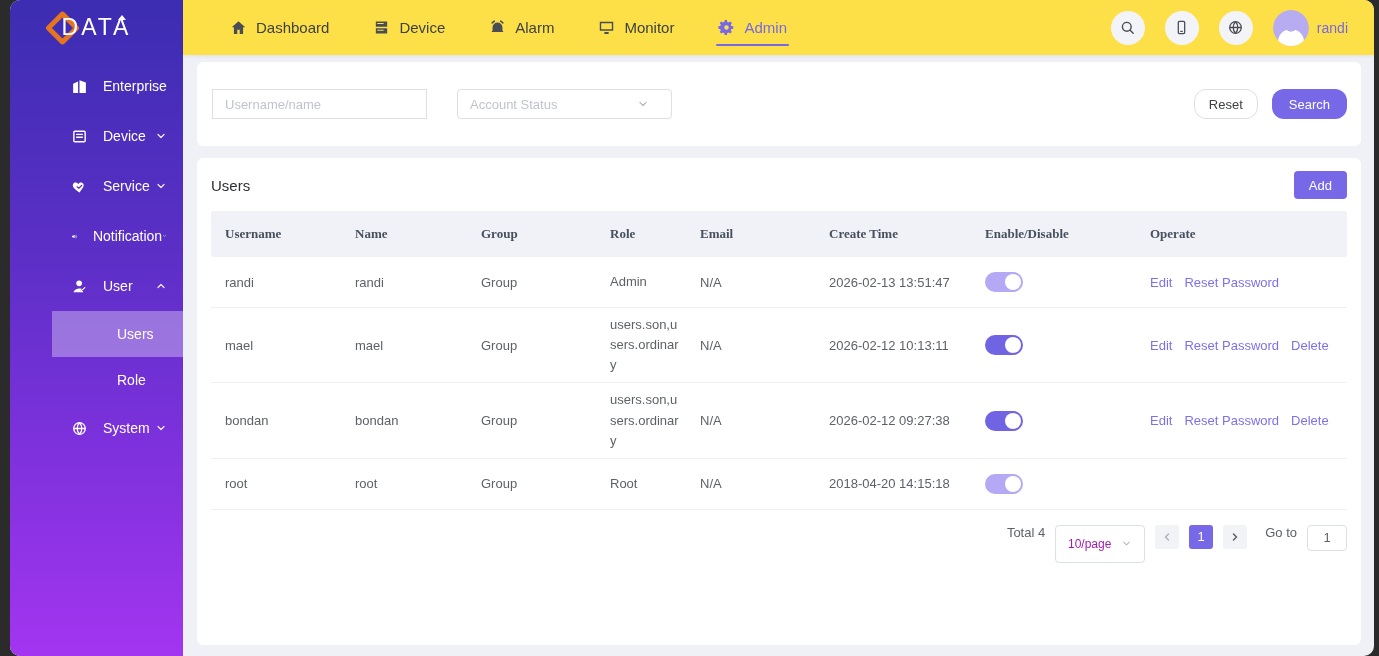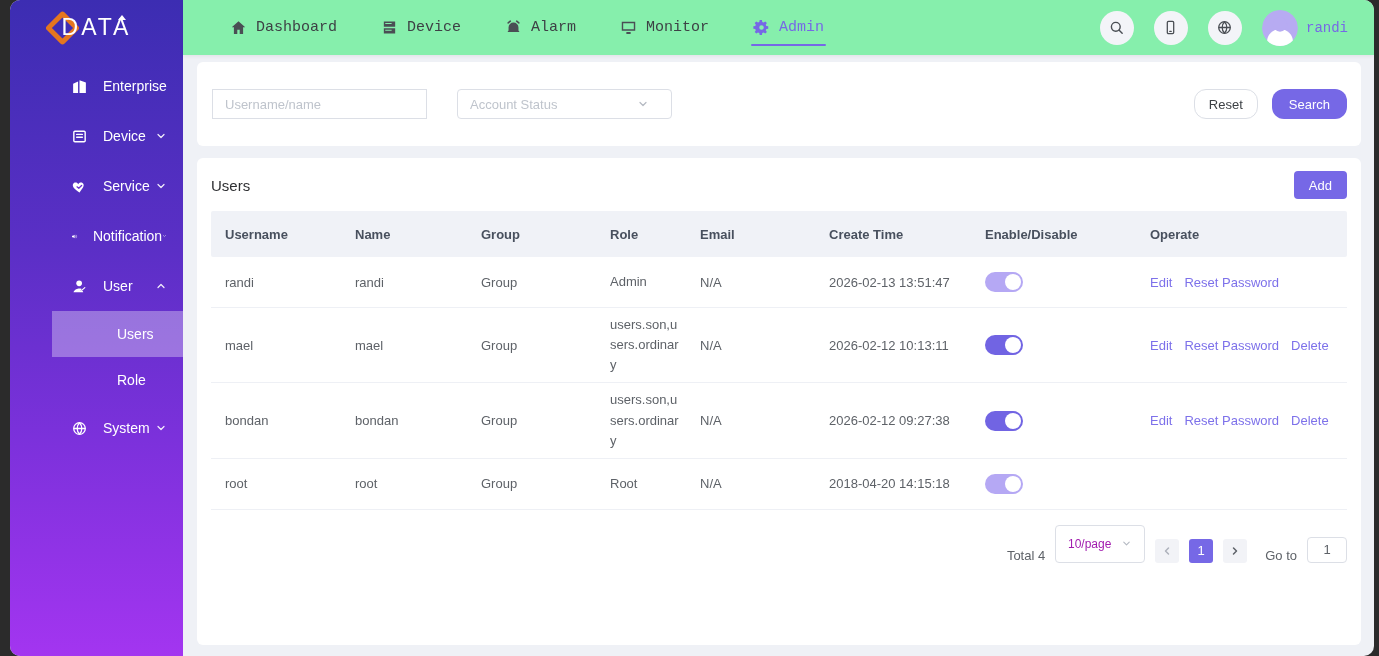--- a/index.html
+++ b/index.html
@@ -37,22 +37,22 @@
   .menu-item .micon { width:17px; height:17px; margin-right:15px; display:flex; color:#fff; }
   .menu-item .micon svg { width:100%; height:100%; }
   .menu-item .mlabel { flex:1; }
   .chev { width:12px; height:12px; color:rgba(255,255,255,.92); display:flex; }
   .chev svg { width:100%; height:100%; }
   .submenu-item { height:46px; display:flex; align-items:center; padding-left:65px; font-size:14px; cursor:pointer; }
   .submenu-item.active { background:rgba(255,255,255,.33); }
   
   .main { flex:1; display:flex; flex-direction:column; min-width:0; }
   .topnav {
-    height:55px; background:#86efac; display:flex; align-items:center;
-    padding:0 26px 0 47px; box-shadow:0 1px 4px rgba(0,0,0,.07); position:relative; z-index:2;font-family:Liberation Mono, monospace;
+    height:55px; background:#fde047; display:flex; align-items:center;
+    padding:0 26px 0 47px; box-shadow:0 1px 4px rgba(0,0,0,.07); position:relative; z-index:2;
   }
   .tabs { display:flex; height:100%; align-items:center; }
   .tab { display:flex; gap:9px; align-items:center; color:#3d4145; font-size:15px; cursor:pointer; position:relative; height:100%; margin-right:44px; }
   .tab .ticon { width:17px; height:17px; display:flex; color:#4a4e54; }
   .tab .ticon svg { width:100%; height:100%; }
   .tab.active, .tab.active .ticon { color:#7668e6; }
   .tab.active::after { content:''; position:absolute; left:-2px; right:-2px; bottom:9px; height:2px; background:#7668e6; border-radius:1px; }
   .nav-actions { margin-left:auto; display:flex; align-items:center; gap:20px; }
   .circle-btn { width:34px; height:34px; border-radius:50%; background:#f3f4f8; border:none; display:flex; align-items:center; justify-content:center; color:#4a4e54; cursor:pointer; }
   .circle-btn svg { width:17px; height:17px; }
@@ -69,30 +69,30 @@
   .spacer { flex:1; }
   .btn { height:30px; border-radius:12px; font-size:13px; cursor:pointer; font-family:inherit; }
   .btn-reset { padding:0 14px; background:#fff; border:1px solid #dcdfe6; color:#3d4145; margin-right:14px; }
   .btn-search { padding:0 17px; background:#7668e6; border:none; color:#fff; }
   .table-card { background:#fff; border-radius:6px; margin-top:12px; height:487px; padding:0 14px; display:flex; flex-direction:column; }
   .panel-head { display:flex; align-items:center; justify-content:space-between; padding:13px 0 12px; }
   .panel-title { font-size:15px; color:#2f3033; font-weight:500; }
   .btn-add { height:28px; padding:0 15px; background:#7668e6; border:none; color:#fff; border-radius:4px; font-size:13px; cursor:pointer; font-family:inherit; }
   .thead, .trow { display:grid; grid-template-columns:130px 126px 129px 90px 129px 156px 165px 1fr; align-items:center; }
   .thead { background:#f0f2f7; min-height:46px; border-radius:2px; }
-  .th { padding-left:14px; font-size:13px; font-weight:700; color:#48505e; }
+  .th { padding-left:14px; font-size:13px; font-weight:700; color:#48505e;font-family:Liberation Serif, serif; }
   .trow { border-bottom:1px solid #eef0f5; min-height:51px; padding:7px 0; }
   .td { padding-left:14px; font-size:13px; color:#5e6268; }
   .td.role { word-break:break-all; line-height:1.55; padding-right:4px; }
   .toggle { width:38px; height:20px; border-radius:10px; background:#7164e3; position:relative; cursor:pointer; margin-left:14px; }
   .toggle.muted { background:#b5a8f4; }
   .toggle .knob { position:absolute; right:2px; top:2px; width:16px; height:16px; border-radius:50%; background:#fff; }
   .td.ops { display:flex; gap:12px; white-space:nowrap; }
   .td.ops a { color:#7d71ea; font-size:13px; text-decoration:none; cursor:pointer; }
-  .pagination { display:flex; align-items:flex-end; justify-content:flex-end; gap:10px; margin-top:15px; font-size:13px; color:#5e6268; }
+  .pagination { display:flex; align-items:flex-start; justify-content:flex-end; gap:10px; margin-top:15px; font-size:13px; color:#5e6268; }
   .pg-select { width:90px; height:38px; border:1px solid #dcdfe6; border-radius:4px; display:flex; align-items:center; justify-content:center; gap:10px; font-size:12px; color:#a21caf; background:#fff; cursor:pointer; }
   .pg-select .chevgray { width:11px; height:11px; color:#b4b9c2; display:flex; }
   .pg-btn { width:24px; height:24px; border-radius:3px; background:#f2f3f7; border:none; display:flex; align-items:center; justify-content:center; color:#aeb2bb; cursor:pointer; }
   .pg-btn.next { color:#5e6268; }
   .pg-btn svg { width:12px; height:12px; }
   .pg-cur { width:24px; height:24px; border-radius:3px; background:#7668e6; color:#fff; display:flex; align-items:center; justify-content:center; font-size:13px; cursor:pointer; }
   .goto-label { margin-left:8px; }
   .goto-input { width:40px; height:26px; border:1px solid #dcdfe6; border-radius:4px; text-align:center; font-size:13px; color:#5e6268; font-family:inherit; outline:none; }
 </style>
 </head>

